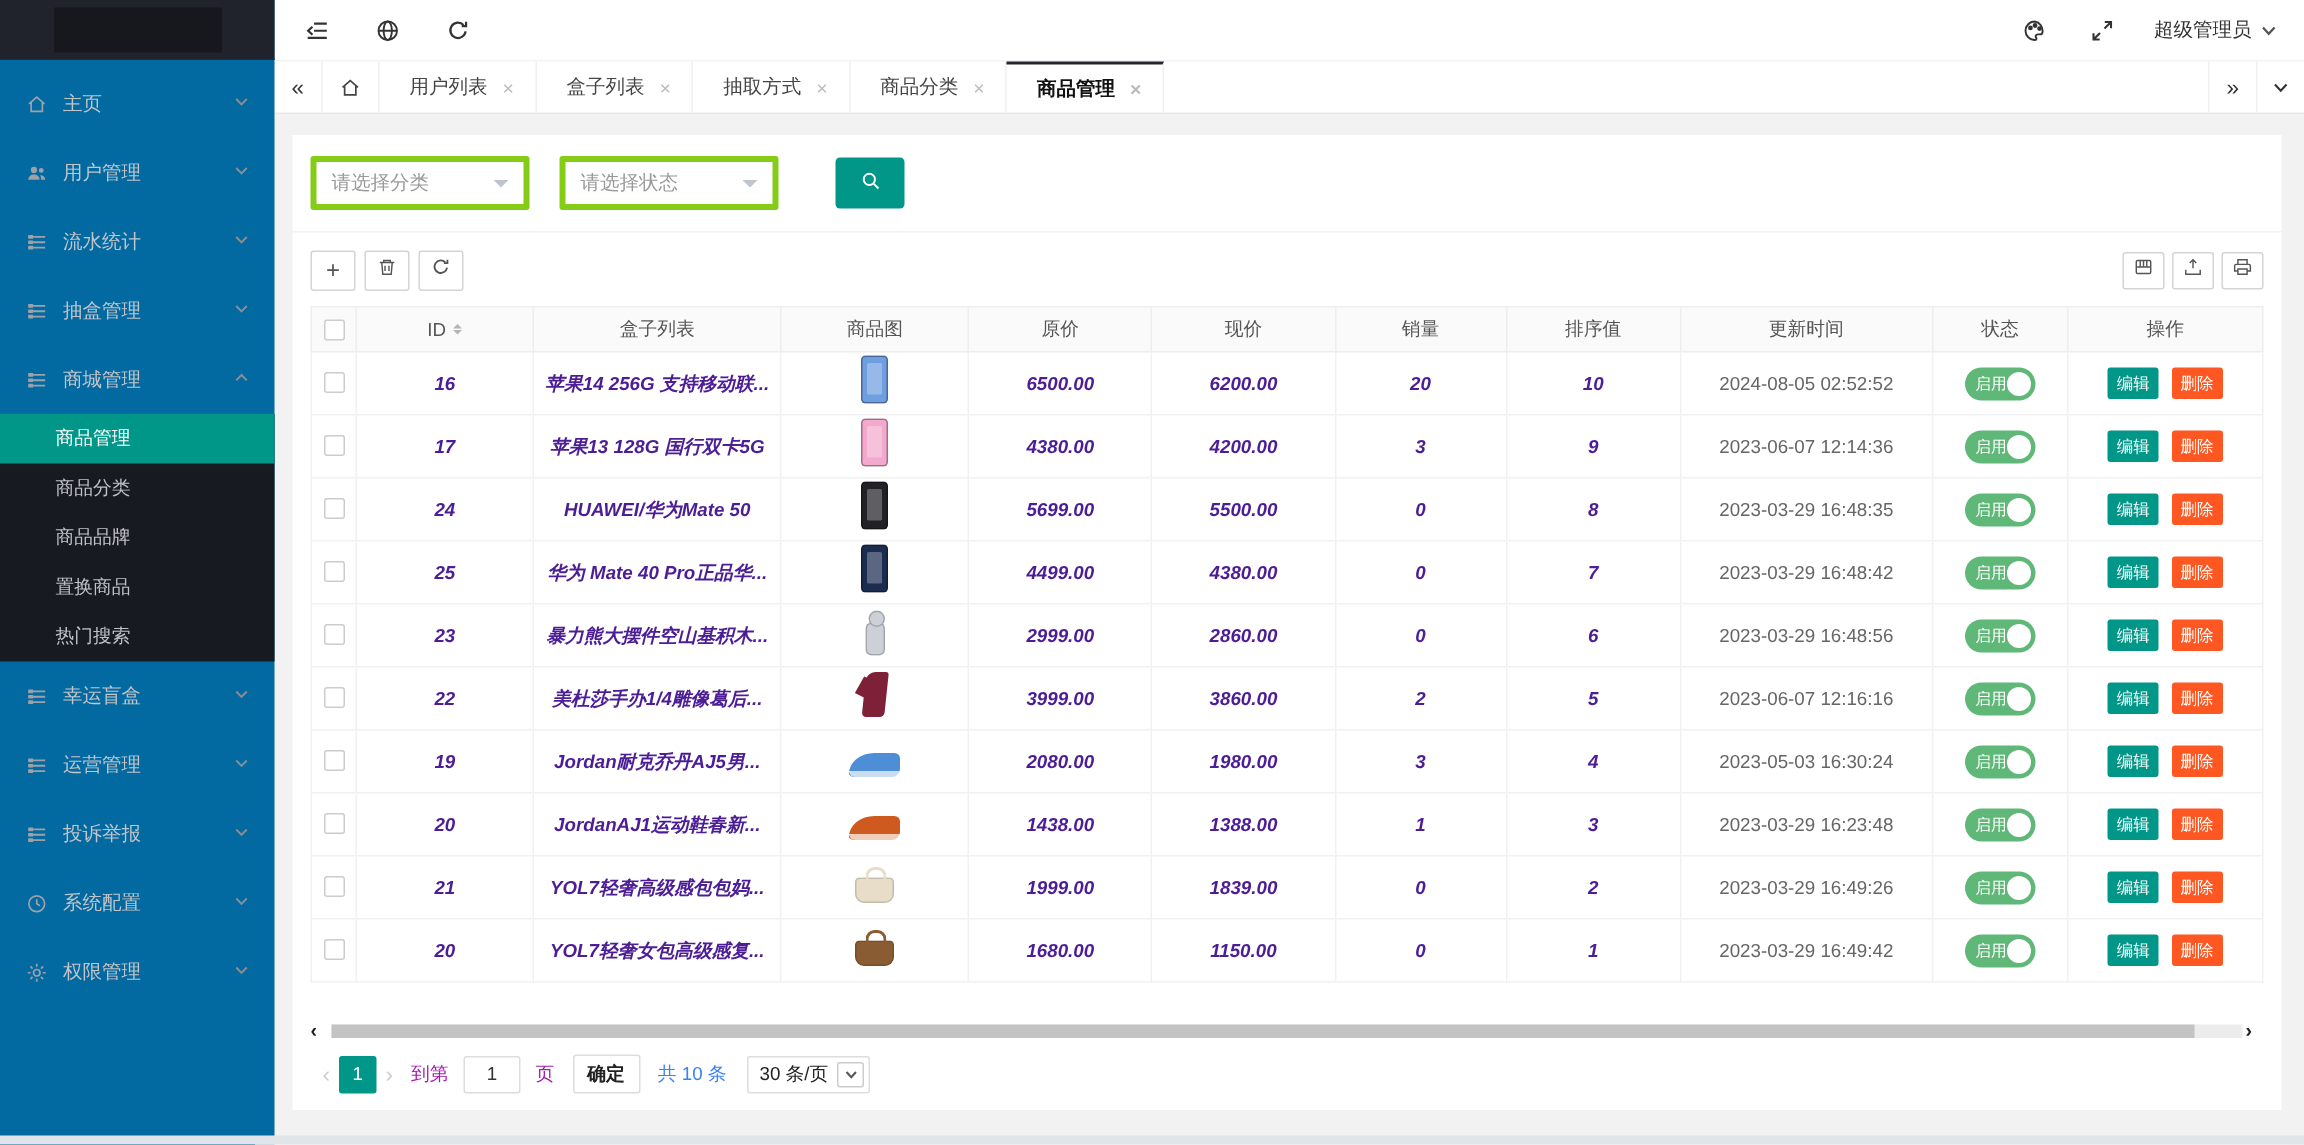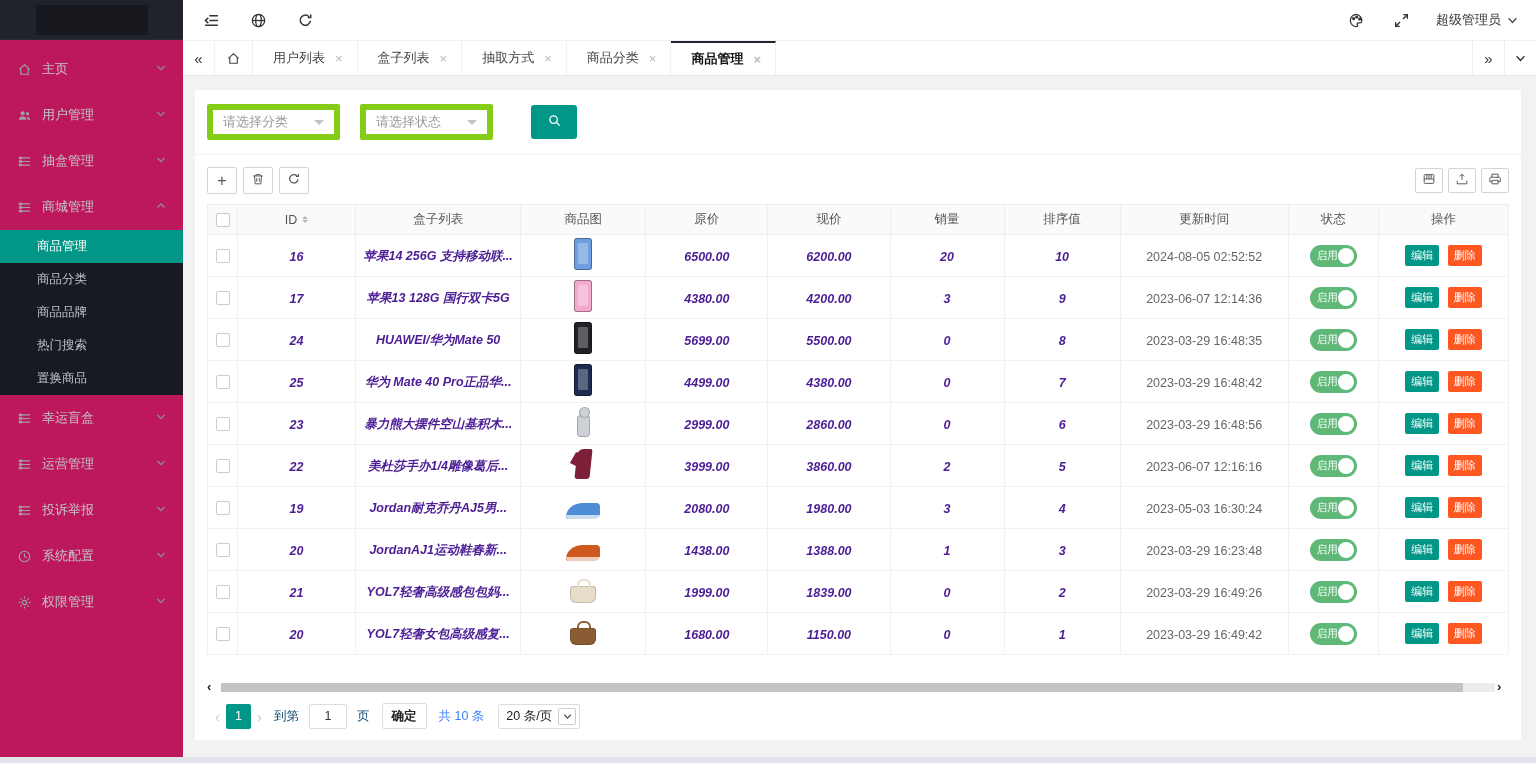--- a/index.html
+++ b/index.html
@@ -1,20 +1,20 @@
 <!DOCTYPE html>
 <html><head>
 <meta charset="utf-8">
 <style>
   * { margin:0; padding:0; box-sizing:border-box; }
   html,body { width:1536px; height:763px; overflow:hidden; font-family:"Liberation Sans","DejaVu Sans",sans-serif; background:#f2f2f2; }
   .app { display:flex; width:100%; height:100%; }
 
   
-  .sidebar { width:183px; height:100%; background:#be185d; flex-shrink:0; color:#c2c5c9; position:relative; z-index:5; }
+  .sidebar { width:183px; height:100%; background:#0369a1; flex-shrink:0; color:#c2c5c9; position:relative; z-index:5; }
   .logo { height:40px; background:#20232b; display:flex; align-items:center; justify-content:center; border-bottom:1px solid #272b34; }
   .logo-box { width:112px; height:30px; background:#16181e; }
   .menu { padding-top:6px; }
   .menu-item { position:relative; height:46px; display:flex; align-items:center; padding-left:17px; cursor:pointer; font-size:13px; color:#c2c5c9; }
   .mi-icon { width:15px; height:15px; margin-right:10px; color:#9ea2a8; display:inline-flex; }
   .mi-icon svg { width:15px; height:15px; }
   .mi-caret { position:absolute; right:16px; top:16px; width:12px; height:12px; color:#8a8e95; }
   .mi-caret svg { width:12px; height:12px; }
   .submenu { background:#171a20; }
   .submenu-item { height:33px; display:flex; align-items:center; padding-left:37px; font-size:12.5px; color:#bfc2c6; cursor:pointer; }
@@ -40,21 +40,21 @@
   .tabs { display:flex; flex:1; }
   .tab { position:relative; display:flex; align-items:center; padding:0 14px 0 20px; font-size:13px; color:#444; border-right:1px solid #f0f0f0; cursor:pointer; }
   .tab-close { margin-left:10px; color:#bbb; font-size:13px; }
   .tab.active { border-top:2px solid #23262e; color:#111; font-weight:bold; }
 
   
   .content { flex:1; padding:14px 15px 0 12px; background:#f2f2f2; min-height:0; }
   .card { background:#fff; height:650px; padding:14px 12px 8px 12px; }
 
   .filters { display:flex; align-items:center; margin-bottom:14px; }
-  .sel { width:133px; height:36px; border:6px solid #84cc16; border-radius:2px; display:flex; align-items:center; justify-content:space-between; padding:0 10px; margin-right:20px; cursor:pointer; background:#fff; }
+  .sel { width:146px; height:36px; border:4px solid #84cc16; border-radius:2px; display:flex; align-items:center; justify-content:space-between; padding:0 10px; margin-right:20px; cursor:pointer; background:#fff; }
   .sel-ph { font-size:13px; color:#999; }
   .sel-caret { width:0; height:0; border:5px solid transparent; border-top-color:#c0c4cc; margin-top:5px; }
   .search-btn { width:46px; height:34px; background:#009688; border:none; border-radius:3px; margin-left:18px; display:flex; align-items:center; justify-content:center; cursor:pointer; }
   .search-btn svg { width:15px; height:15px; }
   .filter-divider { border:none; border-top:1px solid #f2f2f2; margin:0 -12px 12px -12px; }
 
   .toolbar { display:flex; align-items:center; justify-content:space-between; margin-bottom:10px; }
   .tool-left, .tool-right { display:flex; align-items:center; }
   .tool-btn { width:30px; height:27px; border:1px solid #d4d4d4; background:#fff; border-radius:2px; margin-right:6px; display:flex; align-items:center; justify-content:center; color:#555; font-size:16px; cursor:pointer; }
   .tool-btn svg { width:14px; height:14px; }
@@ -97,21 +97,21 @@
   .btn-del { background:#FF5722; }
 
   
   .hscroll { margin-top:26px; display:flex; align-items:center; height:12px; }
   .hs-arrow { font-size:13px; color:#222; font-weight:bold; width:12px; line-height:12px; cursor:pointer; }
   .hs-track { flex:1; height:9px; background:#ececec; margin:0 2px; position:relative; }
   .hs-thumb { position:absolute; left:0; top:0; height:9px; width:97.5%; background:#c3c3c3; cursor:pointer; }
   .pagination { display:flex; align-items:center; margin-top:10px; padding-left:2px; }
   .pg-arrow { color:#ccc; font-size:15px; margin:0 6px; cursor:pointer; }
   .pg-num { width:25px; height:25px; background:#009688; color:#fff; border-radius:2px; display:inline-flex; align-items:center; justify-content:center; font-size:12.5px; cursor:pointer; }
-  .pg-text { font-size:12.5px; color:#0c4a6e; margin:0 6px; }
+  .pg-text { font-size:12.5px; color:#a21caf; margin:0 6px; }
   .pg-text.dark { color:#3b82f6;text-align:center; }
   .pg-input { width:38px; height:25px; border:1px solid #ddd; border-radius:2px; text-align:center; font-size:12.5px; color:#333; margin:0 4px; }
   .pg-confirm { height:26px; padding:0 9px; background:#fff; border:1px solid #ddd; border-radius:2px; font-size:12.5px; font-weight:bold; color:#222; margin:0 6px; cursor:pointer; }
   .pg-select { display:inline-flex; align-items:center; border:1px solid #ddd; border-radius:2px; height:25px; padding-left:7px; margin-left:8px; font-size:12.5px; color:#222; cursor:pointer; background:#fff; }
   .pg-select-arrow { width:18px; height:17px; border:1px solid #ccc; border-radius:2px; margin:0 3px 0 6px; display:inline-flex; align-items:center; justify-content:center; color:#555; }
   .pg-select-arrow svg { width:9px; height:9px; }
 
   .footer-strip { position:fixed; left:0; bottom:0; width:1536px; height:6px; background:#e1e5e9; z-index:9; }
 </style>
 </head>
@@ -149,52 +149,64 @@
               <path d="M2.5 4 6 7.6 9.5 4"></path>
             </svg></span>
   </div>
         <div class="menu-item">
     <span class="mi-icon">
             <svg viewBox="0 0 16 16" fill="none" stroke="currentColor">
               <path d="M2 4.2h12M2 8h12M2 11.8h12" stroke-width="1.3"></path>
               <path d="M2 4.2h3.4M2 8h3.4M2 11.8h3.4" stroke-width="2.6"></path>
             </svg>
           </span>
-    <span class="mi-label">抽盒管理</span>
+    <span class="mi-label">流水统计</span>
     <span class="mi-caret"><svg viewBox="0 0 12 12" fill="none" stroke="currentColor" stroke-width="1.3">
               <path d="M2.5 4 6 7.6 9.5 4"></path>
             </svg></span>
   </div>
         <div class="menu-item">
     <span class="mi-icon">
             <svg viewBox="0 0 16 16" fill="none" stroke="currentColor">
               <path d="M2 4.2h12M2 8h12M2 11.8h12" stroke-width="1.3"></path>
               <path d="M2 4.2h3.4M2 8h3.4M2 11.8h3.4" stroke-width="2.6"></path>
             </svg>
           </span>
+    <span class="mi-label">抽盒管理</span>
+    <span class="mi-caret"><svg viewBox="0 0 12 12" fill="none" stroke="currentColor" stroke-width="1.3">
+              <path d="M2.5 4 6 7.6 9.5 4"></path>
+            </svg></span>
+  </div>
+        <div class="menu-item">
+    <span class="mi-icon">
+            <svg viewBox="0 0 16 16" fill="none" stroke="currentColor">
+              <path d="M2 4.2h12M2 8h12M2 11.8h12" stroke-width="1.3"></path>
+              <path d="M2 4.2h3.4M2 8h3.4M2 11.8h3.4" stroke-width="2.6"></path>
+            </svg>
+          </span>
     <span class="mi-label">商城管理</span>
     <span class="mi-caret"><svg viewBox="0 0 12 12" fill="none" stroke="currentColor" stroke-width="1.3">
               <path d="M2.5 7.6 6 4 9.5 7.6"></path>
             </svg></span>
   </div>
         <div class="submenu">
           <div class="submenu-item active">
     <span class="smi-label">商品管理</span>
   </div>
           <div class="submenu-item">
     <span class="smi-label">商品分类</span>
   </div>
           <div class="submenu-item">
     <span class="smi-label">商品品牌</span>
   </div>
           <div class="submenu-item">
+    <span class="smi-label">置换商品</span>
+  </div>
+          <div class="submenu-item">
     <span class="smi-label">热门搜索</span>
-  </div>
-          <div class="submenu-item">
-    <span class="smi-label">置换商品</span>
   </div>
         </div>
         <div class="menu-item">
     <span class="mi-icon">
             <svg viewBox="0 0 16 16" fill="none" stroke="currentColor">
               <path d="M2 4.2h12M2 8h12M2 11.8h12" stroke-width="1.3"></path>
               <path d="M2 4.2h3.4M2 8h3.4M2 11.8h3.4" stroke-width="2.6"></path>
             </svg>
           </span>
     <span class="mi-label">幸运盲盒</span>
@@ -624,21 +636,21 @@
         <div class="pagination">
           <span class="pg-arrow">‹</span>
           <span class="pg-num">1</span>
           <span class="pg-arrow">›</span>
           <span class="pg-text">到第</span>
           <input class="pg-input" value="1" style="">
           <span class="pg-text">页</span>
           <button class="pg-confirm">确定</button>
           <span class="pg-text dark">共 10 条</span>
           <span class="pg-select">
-            <span>20 条/页</span>
+            <span>30 条/页</span>
             <span class="pg-select-arrow">
                 <svg viewBox="0 0 10 10" fill="none" stroke="currentColor" stroke-width="1.5">
                   <path d="M1.5 3 5 6.8 8.5 3"></path>
                 </svg>
               </span>
           </span>
         </div>
 
       </div>
     </div>

